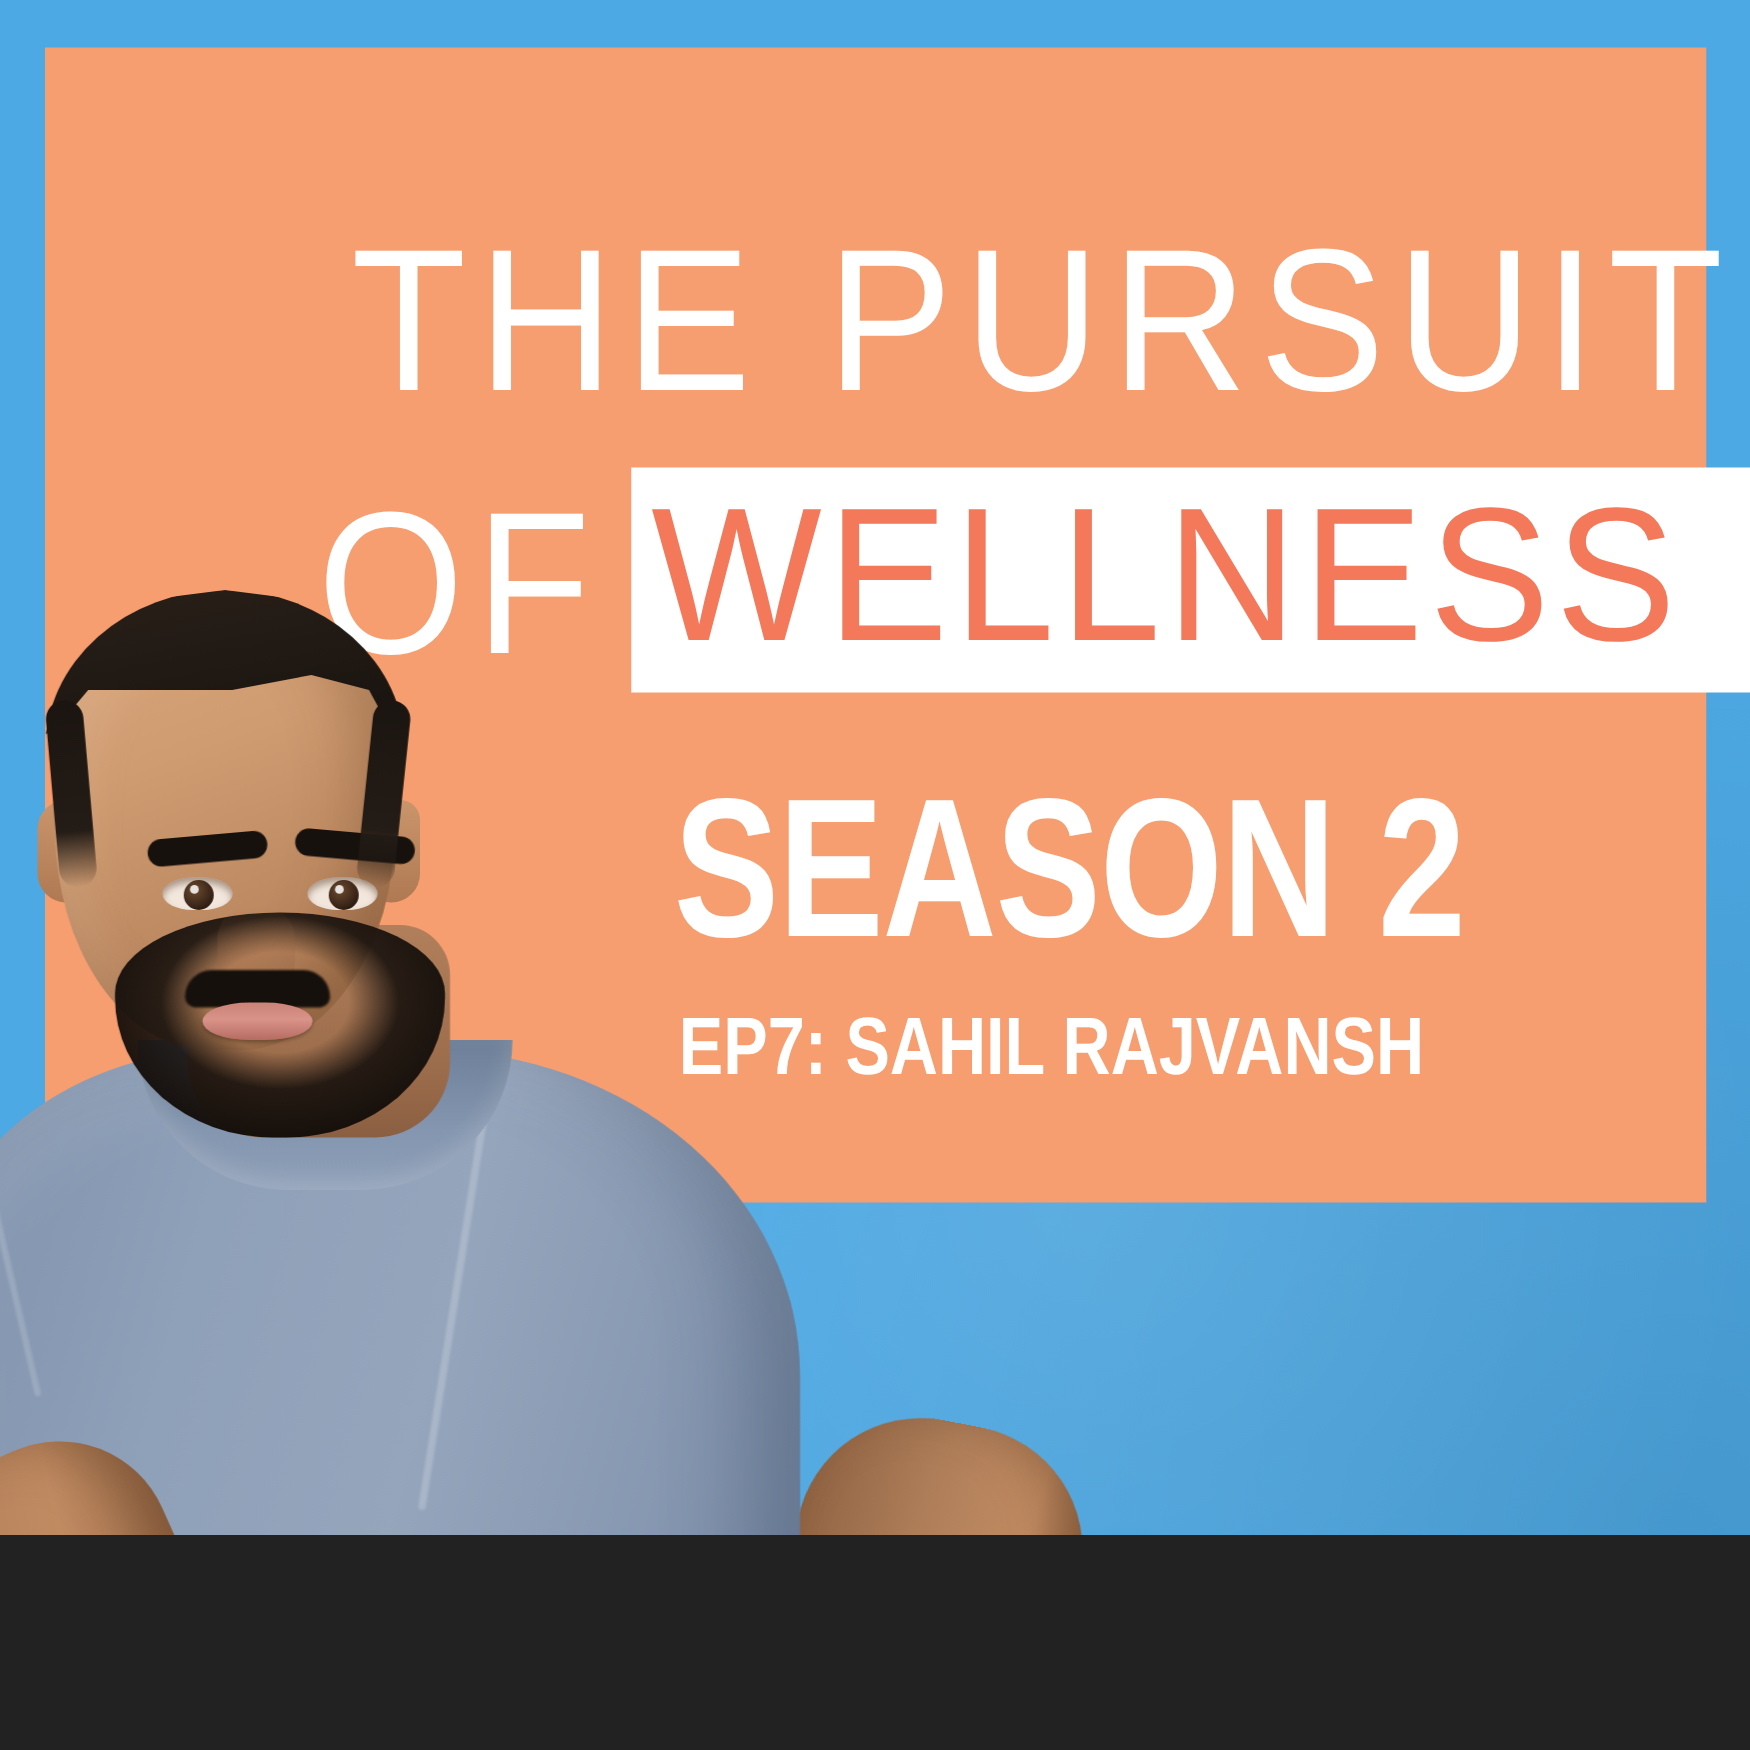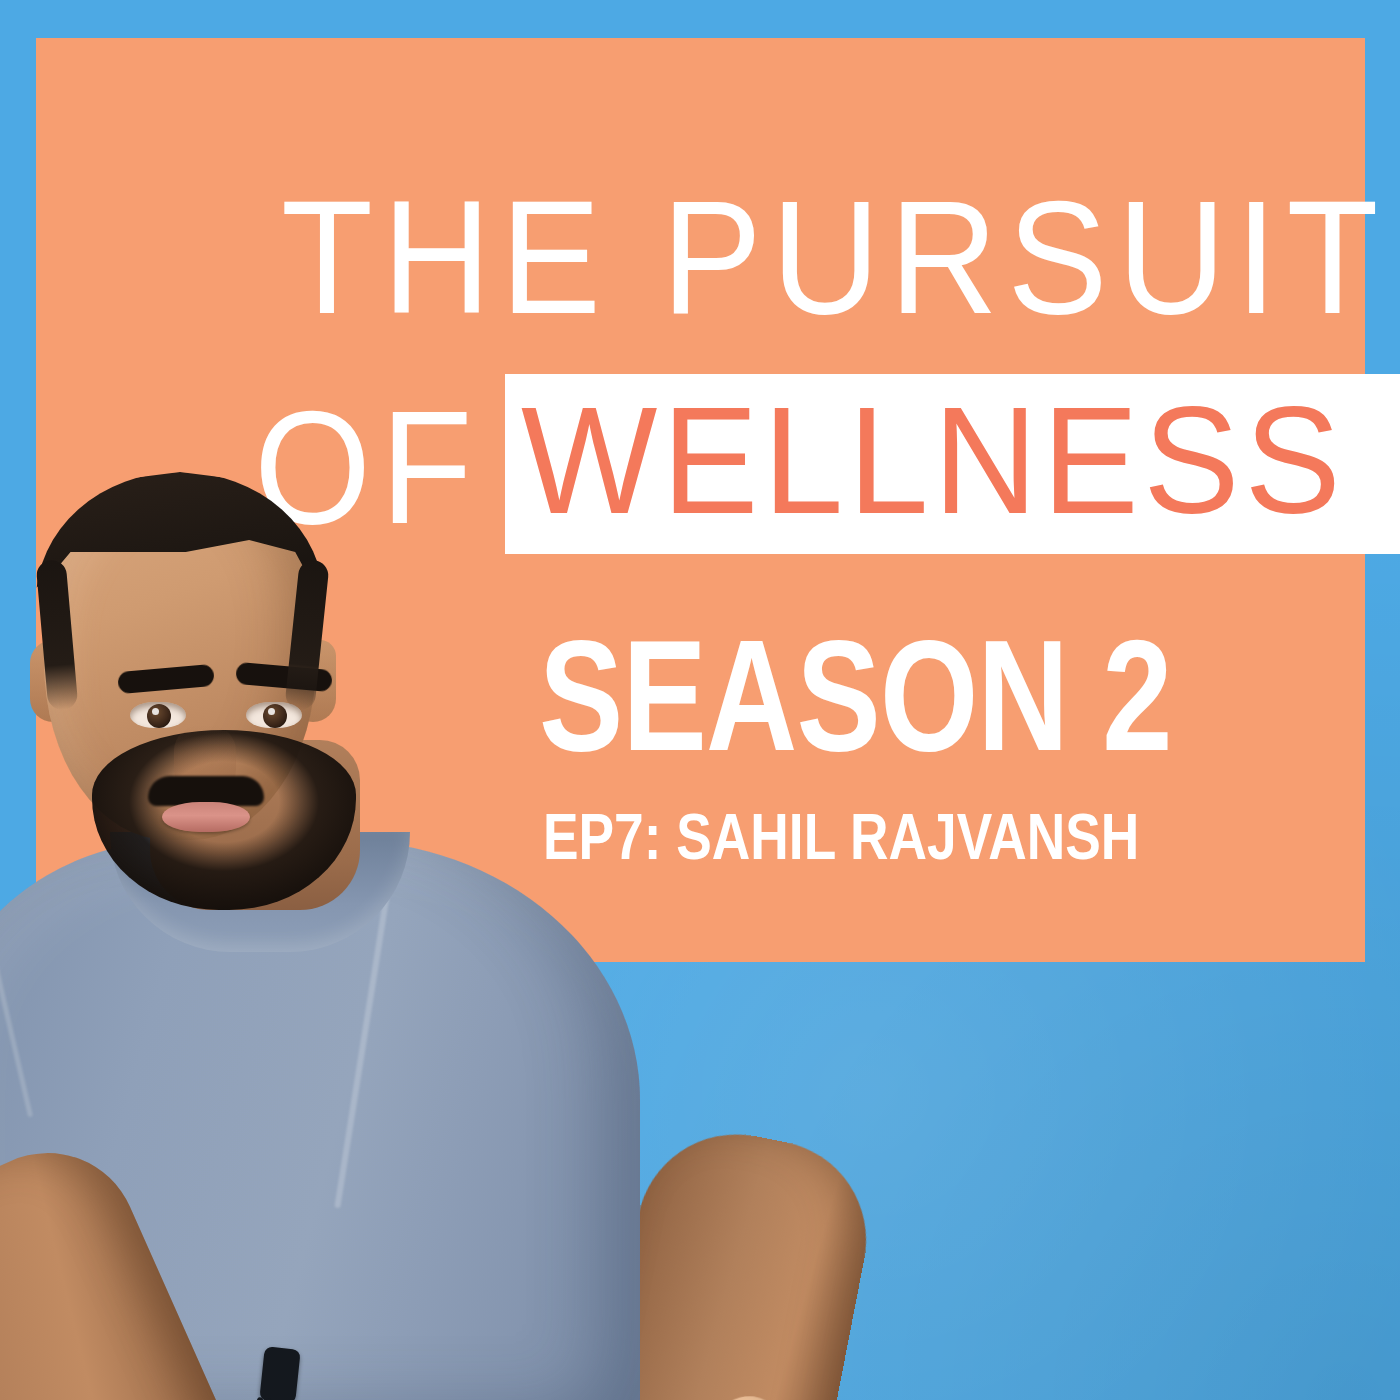--- a/index.html
+++ b/index.html
@@ -6,21 +6,21 @@
   html, body {
     margin: 0;
     padding: 0;
     background: #222;
   }
   * { box-sizing: border-box; }
 
   .cover {
     position: relative;
     width: 1400px;
-    height: 1400px;
+    height: 1228px;
     overflow: hidden;
     font-family: "Liberation Sans", "DejaVu Sans", sans-serif;
     background: #4DA9E4;
     -webkit-font-smoothing: antialiased;
   }
 
   
   .bg-blue {
     position: absolute;
     inset: 0;

